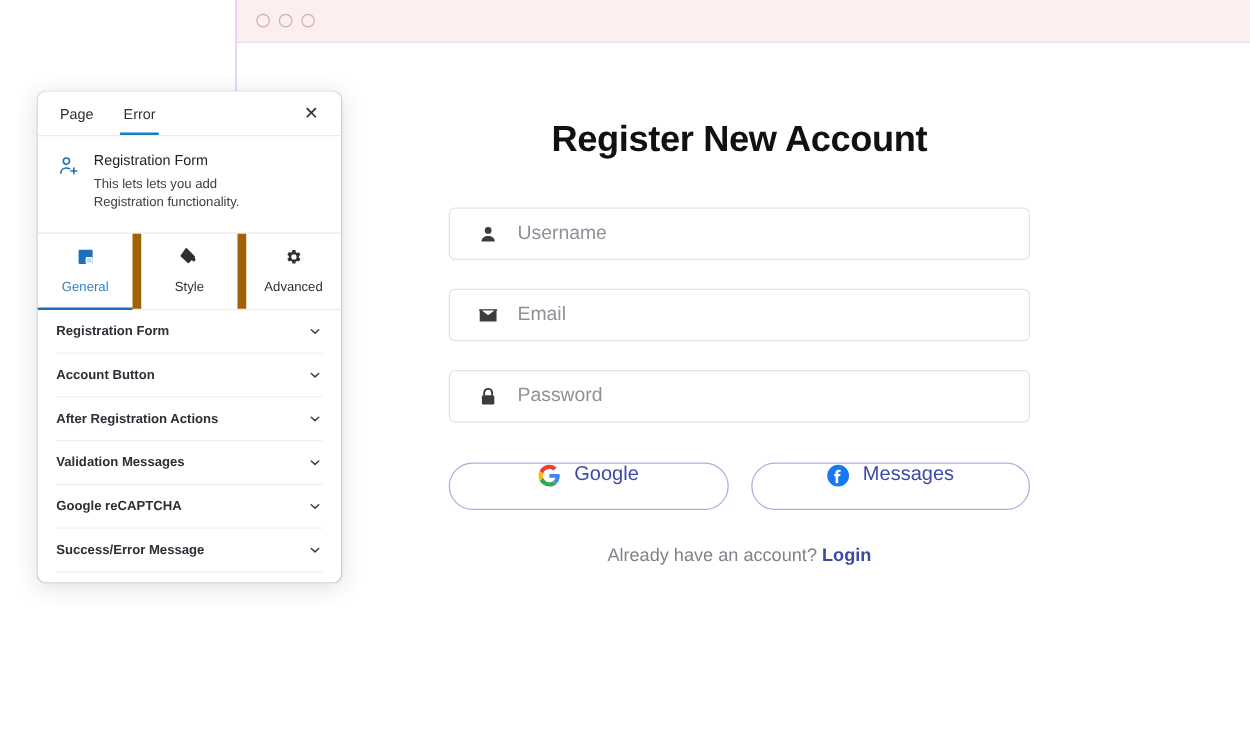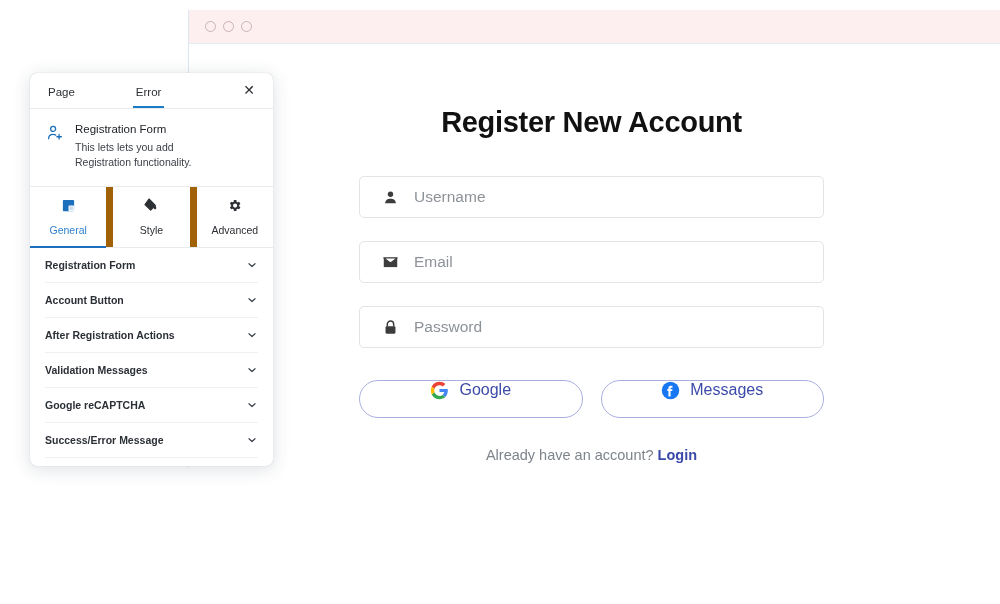--- a/index.html
+++ b/index.html
@@ -10,21 +10,21 @@
     background: #ffffff;
     font-family: "Liberation Sans", sans-serif;
     position: relative;
     overflow: hidden;
   }
 
   
   .browser-card {
     position: absolute;
     left: 188px;
-    top: 10px;
+    top: 0px;
     width: 812px;
     height: 464px;
     background: #6d28d9;
     border: 1px solid #dde7f0;
     border-top: none;
     border-right: none;
     border-bottom-left-radius: 10px;
   }
   .browser-titlebar {
     height: 34px;
@@ -146,21 +146,20 @@
     box-shadow: 0 3px 18px rgba(40,55,80,0.16), 0 0 1px rgba(40,55,80,0.3);
     overflow: hidden;
   }
   .panel-tabs {
     display: flex;
     align-items: center;
     padding: 0 18px;
     height: 36px;
     border-bottom: 1px solid #e9ecef;
     position: relative;
-    gap: 37px;
   }
   .ptab {
     font-size: 11.5px;
     color: #2c2f33;
     margin-right: 24px;
     padding-bottom: 9px;
     padding-top: 11px;
     position: relative;
     cursor: pointer;
   }

